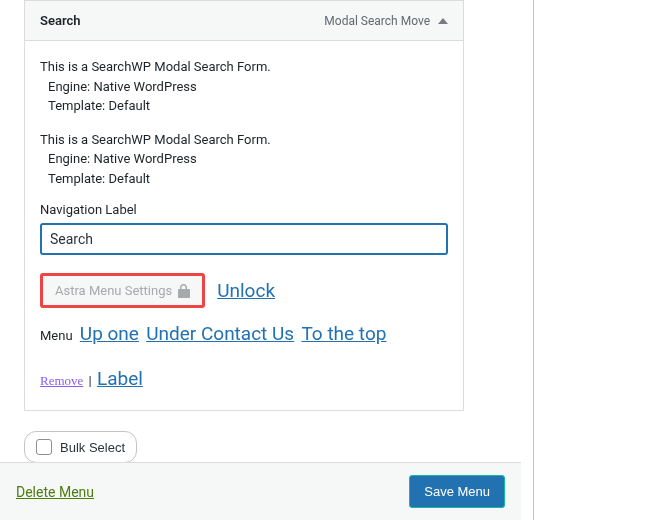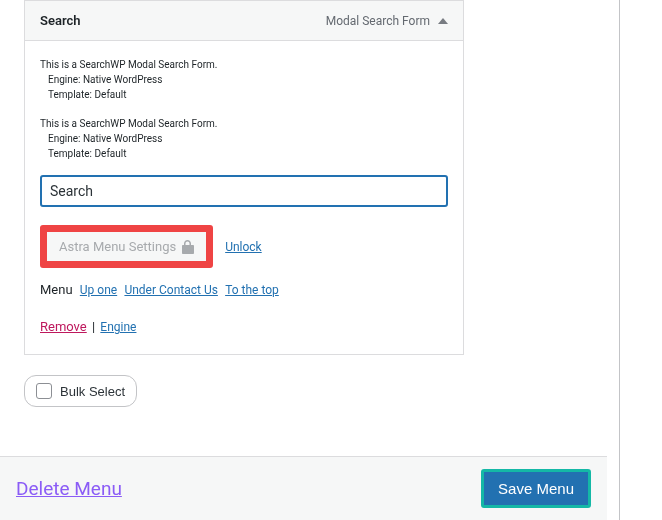--- a/index.html
+++ b/index.html
@@ -7,21 +7,21 @@
     font-family: -apple-system, BlinkMacSystemFont, "Segoe UI", Roboto, sans-serif;
     font-size: 13px;
     color: #1d2327;
     background: #fff;
     width: 662px;
     height: 520px;
     position: relative;
   }
   .outer {
     border-right: 1px solid #c3c4c7;
-    width: 620px;
+    width: 534px;
     height: 520px;
     background: #fff;
     position: relative;
   }
   .panel {
     margin: 0 24px 20px 24px;
     border: 1px solid #dcdcde;
     background: #fff;
     width: 440px;
   }
@@ -41,21 +41,21 @@
   .panel-type {
     color: #646970;
     font-size: 12px;
     display: flex;
     align-items: center;
     gap: 8px;
   }
   .panel-body {
     padding: 16px 15px;
   }
-  .block { margin-bottom: 14px; line-height: 1.5; font-size: 10px; }
+  .block { margin-bottom: 14px; line-height: 1.5; font-size: 13px; }
   .block .lbl { font-weight: 400; padding-left: 8px; }
   .field-label {
     display: block;
     margin-bottom: 6px;
     font-size: 13px;
     color: #1d2327;
   }
   .text-input {
     width: 100%;
     padding: 6px 8px;
@@ -67,50 +67,51 @@
     font-family: inherit;
   }
   .settings-row {
     display: flex;
     align-items: center;
     gap: 12px;
     margin: 18px 0 14px;
   }
   .astra-btn {
     background: #f6f7f7;
-    border: 7px solid #ef4444;
+    border: 3px solid #ef4444;
     border-radius: 3px;
     padding: 7px 12px;
     color: #a7aaad;
     font-size: 13px;
     display: inline-flex;
     align-items: center;
     gap: 6px;
     cursor: default;
   }
   .link {
     color: #2271b1;
     text-decoration: underline;
     cursor: pointer;
-    font-size: 12px;
+    font-size: 19px;
   }
   .move-row {
     margin: 14px 0 22px;
     font-size: 13px;
   }
   .move-row span { margin-right: 4px; }
   .move-row .link { margin-right: 4px; text-align: right; }
   .actions-row {
     font-size: 13px;
     margin-bottom: 4px;
   }
   .remove {
-    color: #be185d;
+    color: #8b5cf6;
     text-decoration: underline;
     cursor: pointer;
+    font-family: Liberation Serif, serif;
   }
   .sep { color: #1d2327; margin: 0 2px; }
   .bulk-wrap {
     margin: 18px 24px 0 24px;
   }
   .bulk-btn {
     background: #fff;
     border: 1px solid #c3c4c7;
     border-radius: 12px;
     padding: 7px 11px;
@@ -135,32 +136,32 @@
     left: 0;
     right: 12px;
     background: #f6f7f7;
     border-top: 1px solid #dcdcde;
     padding: 12px 16px;
     display: flex;
     justify-content: space-between;
     align-items: center;
   }
   .delete-menu {
-    color: #8b5cf6;
+    color: #4d7c0f;
     text-decoration: underline;
     cursor: pointer;
-    font-size: 19px;
+    font-size: 14px;
   }
   .save-btn {
     background: #2271b1;
     color: #fff;
-    border: 3px solid #14b8a6;
+    border: 1px solid #14b8a6;
     border-radius: 3px;
     padding: 8px 14px;
-    font-size: 15px;
+    font-size: 13px;
     cursor: pointer;
   }
   .caret-up {
     width: 0; height: 0;
     border-left: 5px solid transparent;
     border-right: 5px solid transparent;
     border-bottom: 6px solid #787c82;
     display: inline-block;
   }
   .lock-icon {
@@ -169,21 +170,21 @@
 </style>
 </head>
 <body>
 
 <div class="outer">
 
   <div class="panel">
     <div class="panel-header">
       <span class="panel-title">Search</span>
       <span class="panel-type">
-        <span>Modal Search Form</span>
+        <span>Modal Search Move</span>
         <span class="caret-up"></span>
       </span>
     </div>
 
     <div class="panel-body">
 
       <div class="block">
         <div>This is a SearchWP Modal Search Form.</div>
         <div>
           <span class="lbl">Engine:</span><span> Native WordPress</span>
@@ -196,20 +197,21 @@
       <div class="block">
         <div>This is a SearchWP Modal Search Form.</div>
         <div>
           <span class="lbl">Engine:</span><span> Native WordPress</span>
         </div>
         <div>
           <span class="lbl">Template:</span><span> Default</span>
         </div>
       </div>
 
+      <label class="field-label">Navigation Label</label>
       <input type="text" class="text-input" value="Search" style="">
 
       <div class="settings-row">
         <span class="astra-btn">
           <span>Astra Menu Settings</span>
           <span class="lock-icon">
             <svg width="12" height="14" viewBox="0 0 12 14">
                 <path fill="#a7aaad" d="M9 5V3.5C9 1.57 7.43 0 5.5 0S2 1.57 2 3.5V5H1c-.55 0-1 .45-1 1v7c0 .55.45 1 1 1h10c.55 0 1-.45 1-1V6c0-.55-.45-1-1-1H9zM3.5 3.5c0-1.1.9-2 2-2s2 .9 2 2V5h-4V3.5z"></path>
               </svg>
           </span>
@@ -218,21 +220,21 @@
       </div>
 
       <div class="move-row">
         <span>Menu</span>
         <a class="link">Up one</a>
         <a class="link">Under Contact Us</a>
         <a class="link">To the top</a>
       </div>
 
       <div class="actions-row">
-        <a class="remove">Remove</a><span class="sep"> | </span><a class="link">Engine</a>
+        <a class="remove">Remove</a><span class="sep"> | </span><a class="link">Label</a>
       </div>
 
     </div>
   </div>
 
   <div class="bulk-wrap">
     <button class="bulk-btn">
       <span class="checkbox"></span>
       <span>Bulk Select</span>
     </button>

